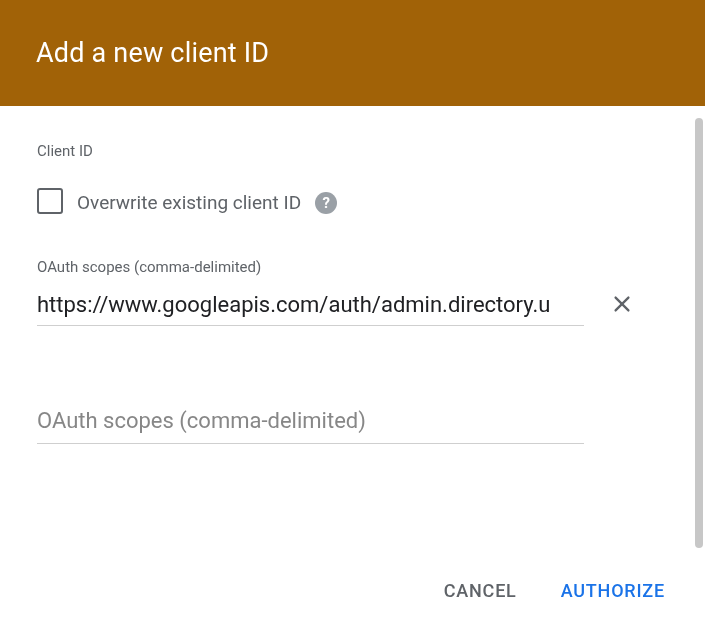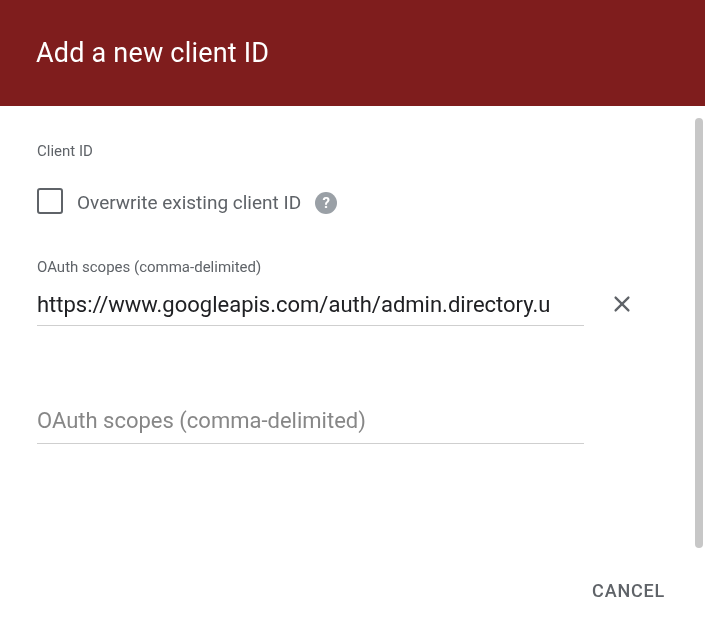--- a/index.html
+++ b/index.html
@@ -5,21 +5,21 @@
     * { box-sizing: border-box; margin: 0; padding: 0; }
     body {
       font-family: 'Google Sans', Roboto, Arial, sans-serif;
       background: #fff;
       width: 705px;
       height: 627px;
       overflow: hidden;
       position: relative;
     }
     .header {
-      background: #7f1d1d;
+      background: #a16207;
       height: 106px;
       display: flex;
       align-items: center;
       padding: 0 36px;
     }
     .header-title {
       color: #fff;
       font-size: 27px;
       font-weight: 400;
       letter-spacing: 0.2px;
@@ -194,15 +194,16 @@
   </div>
 
   <div class="scope-placeholder-group">
     <input type="text" class="scope-placeholder" placeholder="OAuth scopes (comma-delimited)" style="">
   </div>
 
 </div>
 
 <div class="footer">
   <button class="btn btn-cancel">CANCEL</button>
+  <button class="btn btn-authorize">AUTHORIZE</button>
 </div>
 
 <div class="scrollbar"></div>
 
 </body></html>

